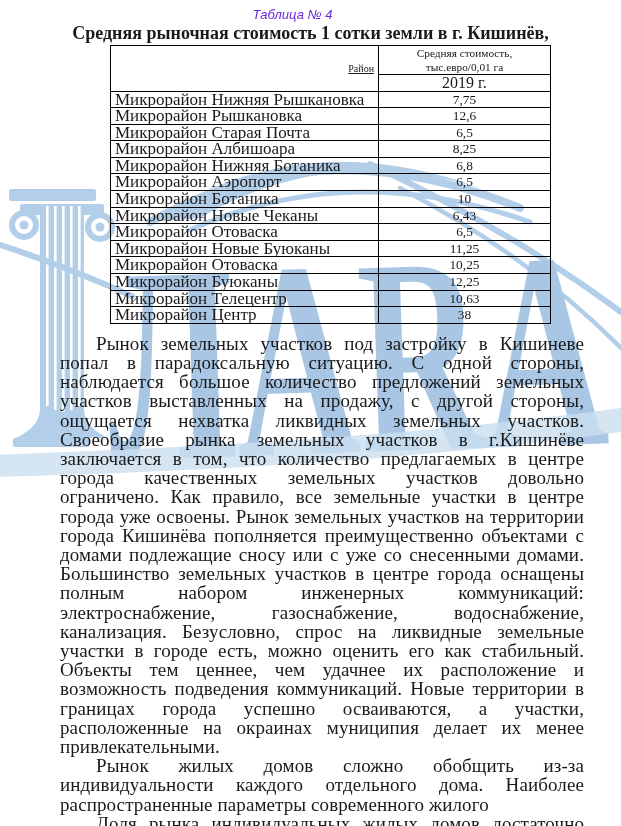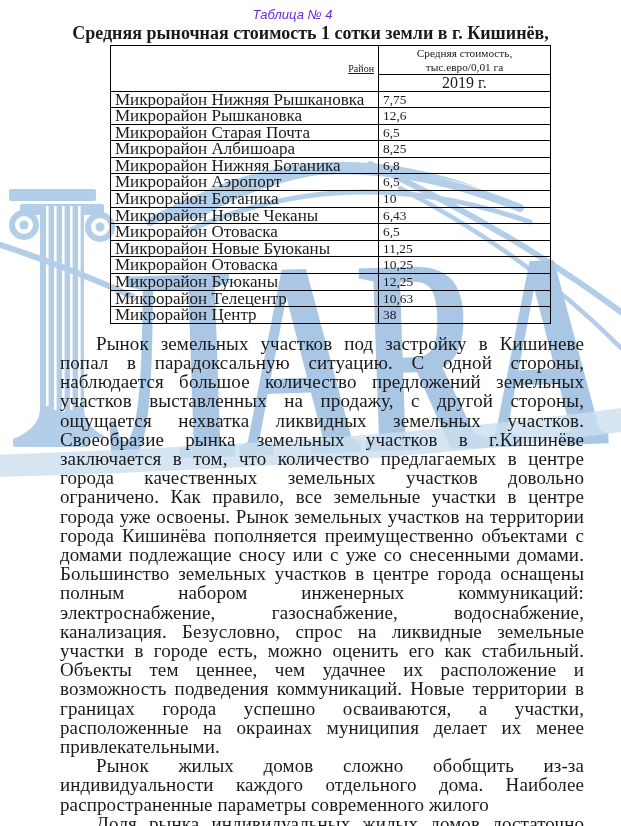--- a/index.html
+++ b/index.html
@@ -50,21 +50,21 @@
     text-align:center;font-size:11.3px;line-height:14px;height:15px;margin-top:14px;
   }
   th.h-year{
     text-align:center;font-weight:bold;font-size:16px;height:16px;line-height:15px;
   }
   td.d-cell{
     font-size:17px;line-height:15.6px;height:15.6px;
     padding-left:6px;white-space:nowrap;overflow:hidden;
   }
   td.v-cell{
-    font-size:13.4px;line-height:15.6px;text-align:left;
+    font-size:13.4px;line-height:15.6px;text-align:center;
   }
   .body-text{
     margin:10px 37px 0 60px;
     font-size:19px;
     line-height:19.2px;
     text-align:justify;
     letter-spacing:0.1px;
   }
   .body-text p{
     margin:0;

